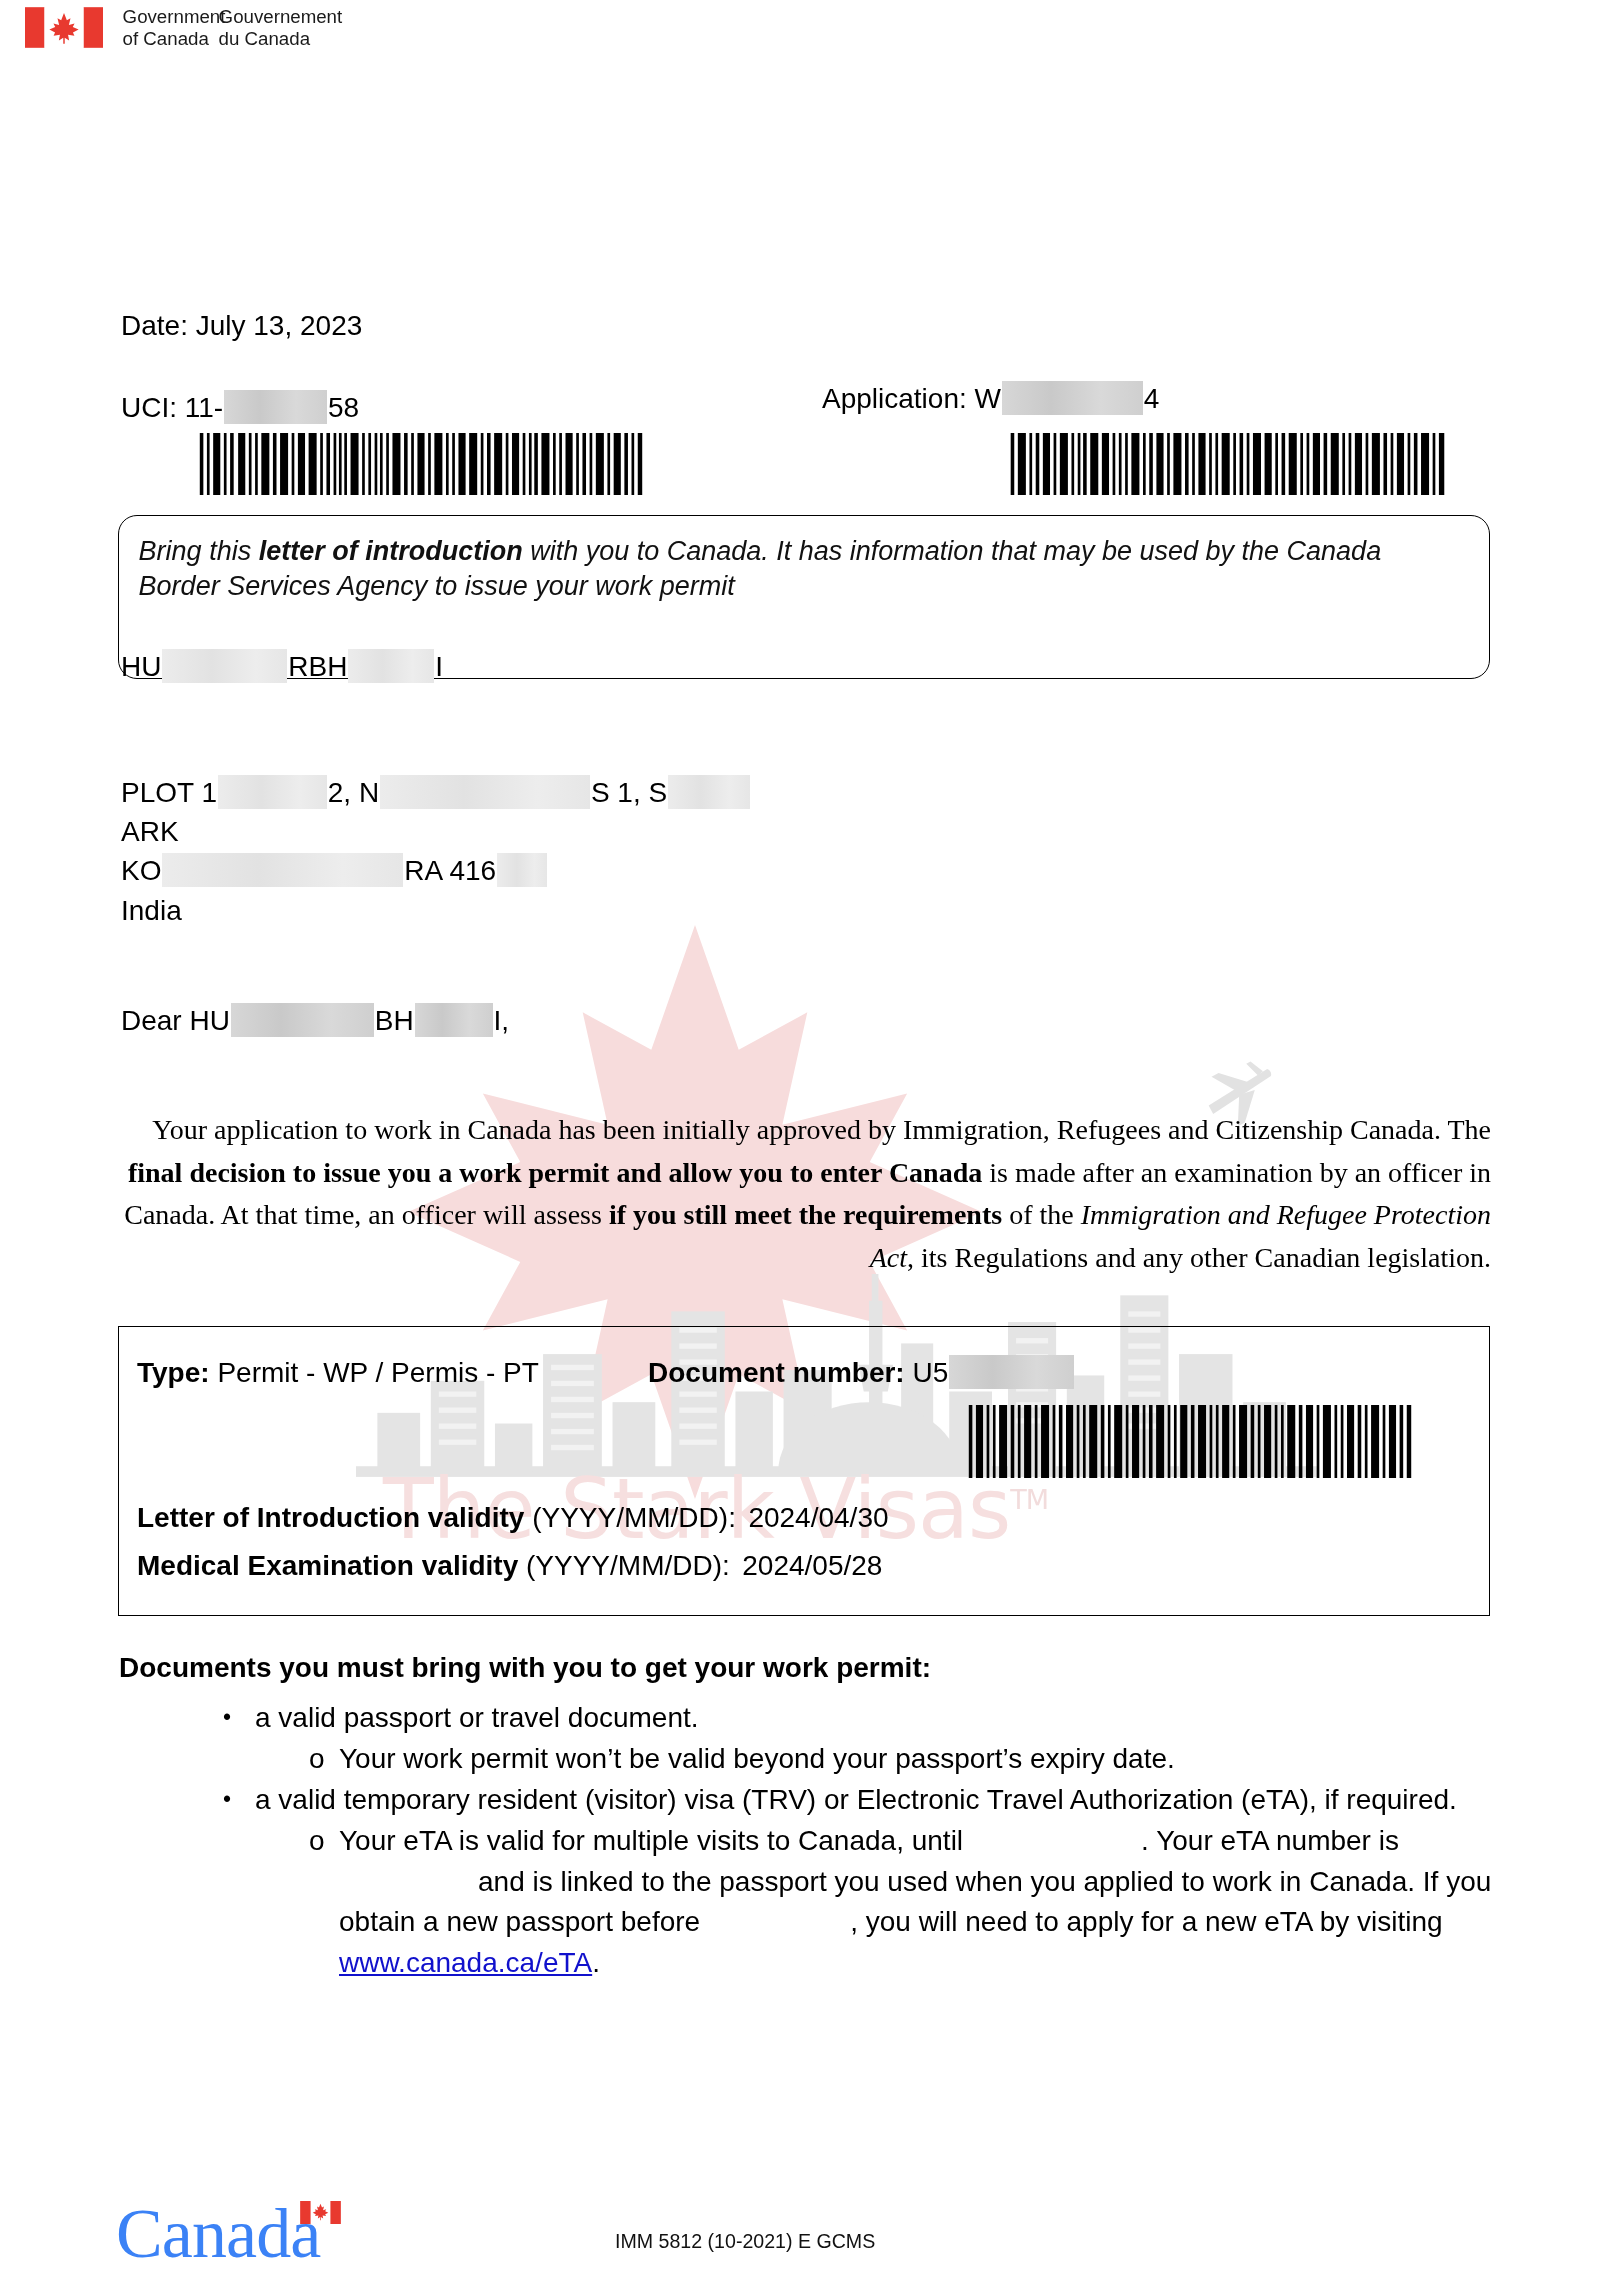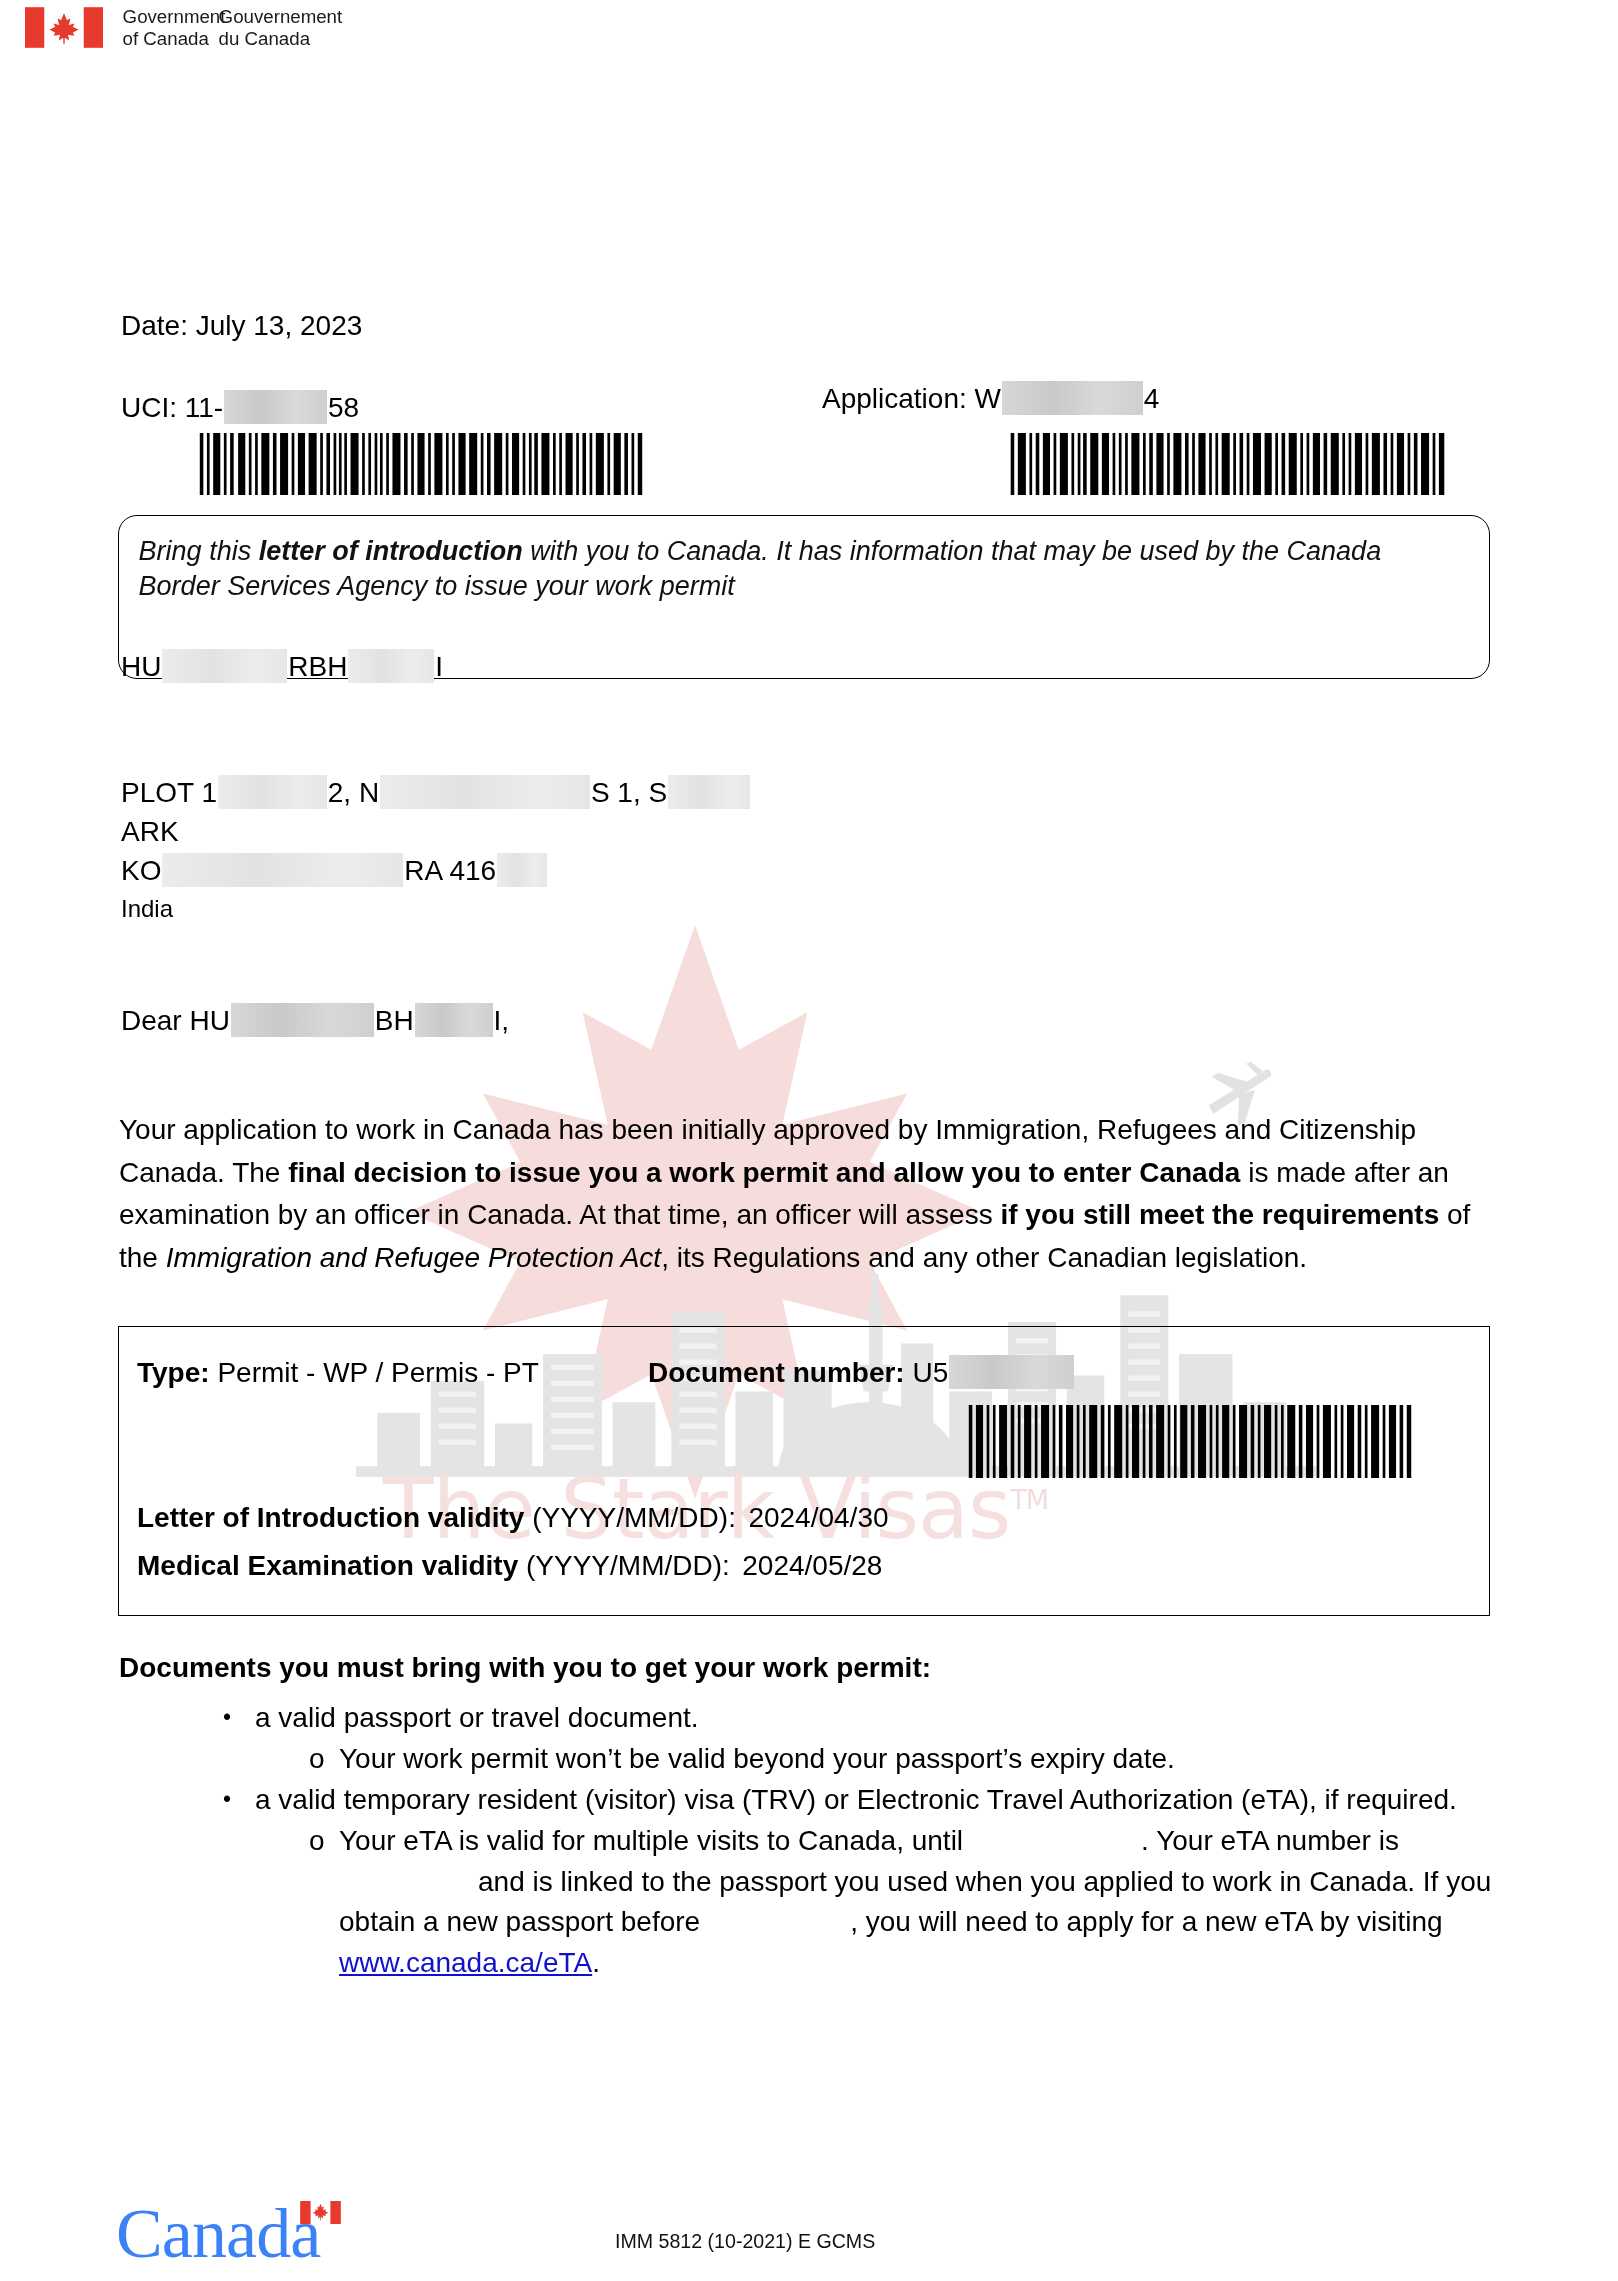--- a/index.html
+++ b/index.html
@@ -203,31 +203,32 @@
     white-space: nowrap;
   }
   .validity-1 .lbl, .validity-2 .lbl { font-weight: bold; }
   .validity-val { margin-left: 12.5px; }
 
   
   .name-line { left: 121px; top: 651px; font-size: 28px; }
   .addr-1 { left: 121px; top: 777px; font-size: 28px; }
   .addr-2 { left: 121px; top: 816px; font-size: 28px; }
   .addr-3 { left: 121px; top: 855px; font-size: 28px; }
-  .addr-4 { left: 121px; top: 895px; font-size: 24px; }
+  .addr-4 { left: 121px; top: 895px; font-size: 28px; }
   .dear-line { left: 121px; top: 1005px; font-size: 28px; }
 
   
   #main-para {
     position: absolute;
     left: 119px; top: 1109px;
     width: 1372px;
     font-size: 28px;
     line-height: 1.52;
-    text-align: left;
+    text-align: right;
+    font-family: Liberation Serif, serif;
   }
   #main-para b { font-weight: bold; }
   #main-para i { font-style: italic; }
 
   
   .docs-heading {
     left: 119px; top: 1640px;
     font-size: 28px;
     font-weight: bold;
     margin-top: 12px;

